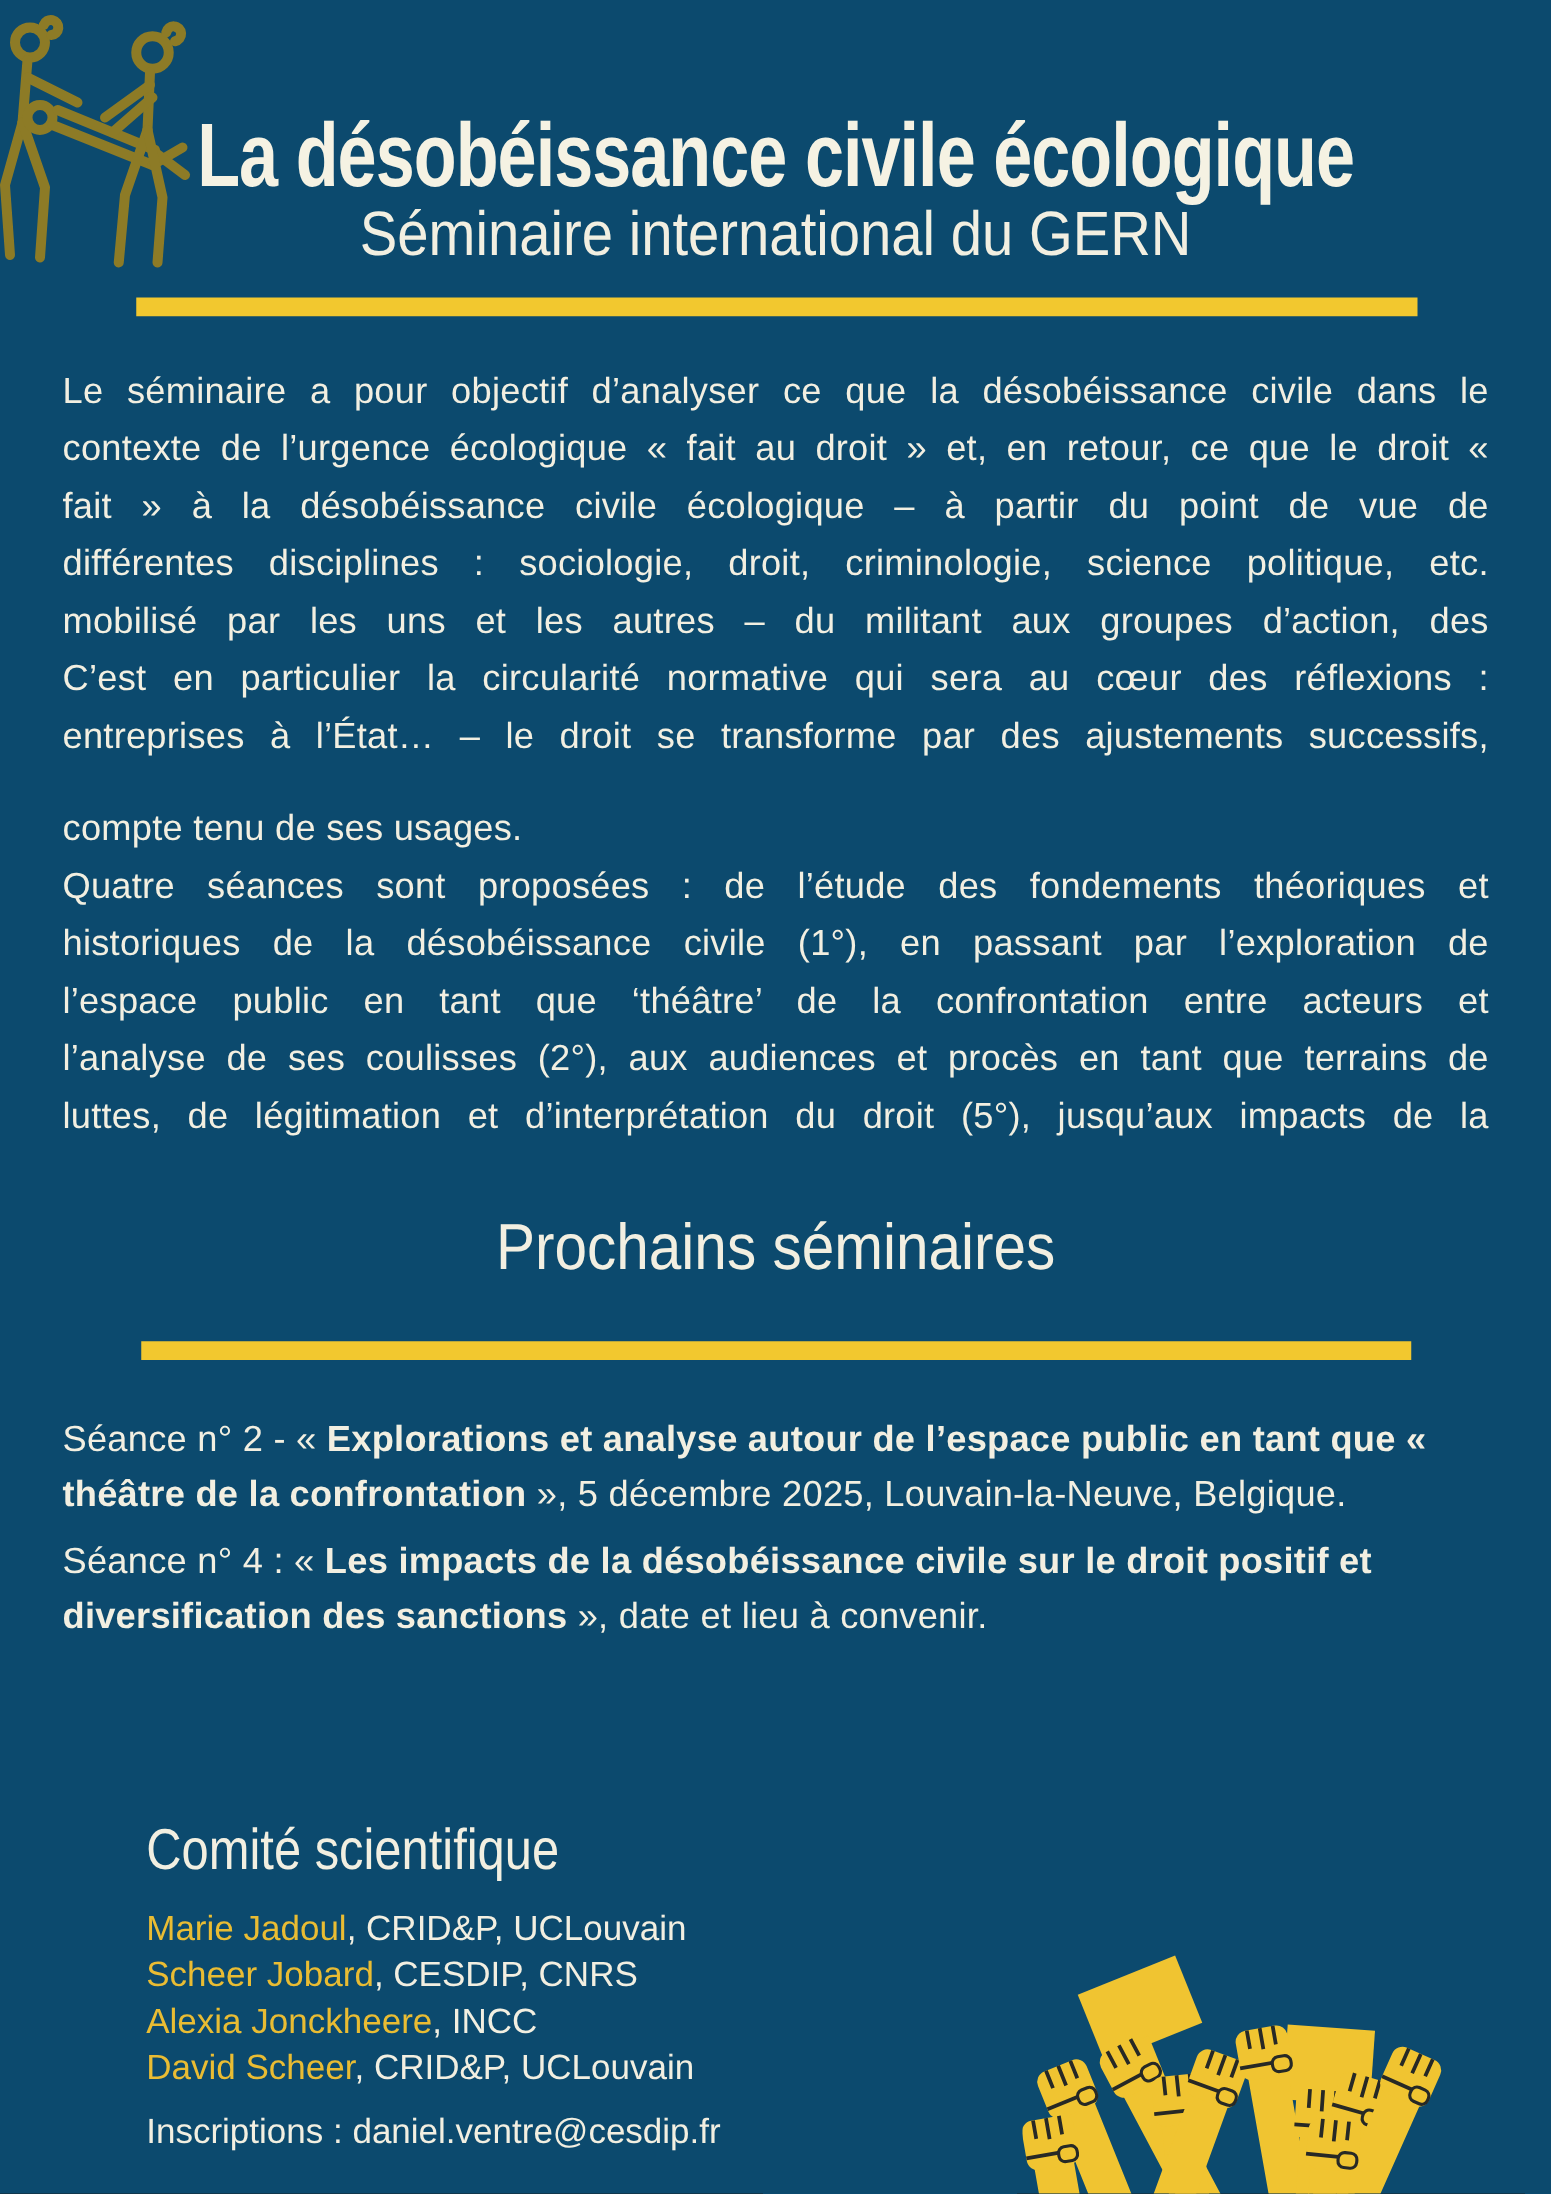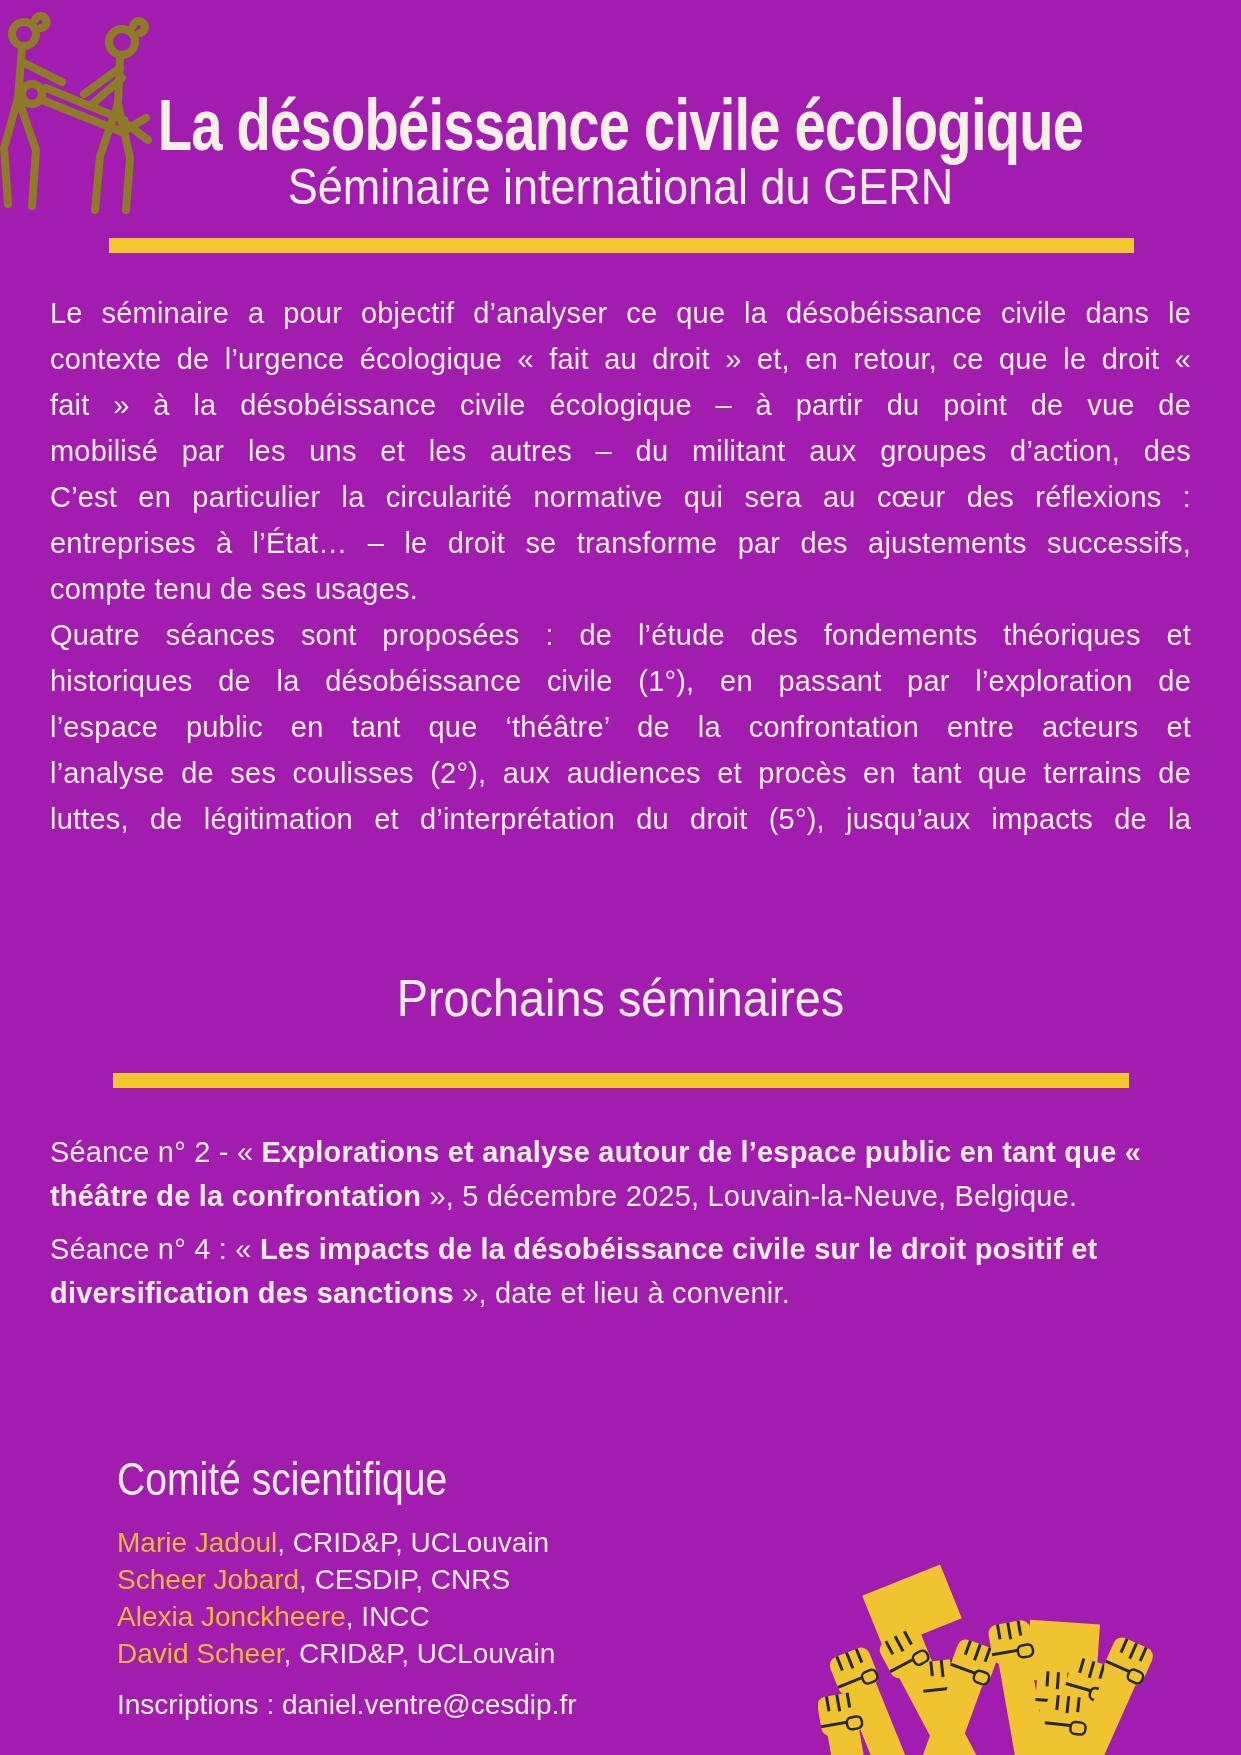--- a/index.html
+++ b/index.html
@@ -1,19 +1,19 @@
 <!DOCTYPE html>
 <html lang="fr"><head>
 <meta charset="utf-8">
 <style>
   html,body{margin:0;padding:0;background:#1d1f1c;}
   .page{
     position:relative;
     width:1241px;height:1755px;
-    background:#a21caf;
+    background:#0c4a6e;
     overflow:hidden;
     font-family:"Liberation Sans", sans-serif;
     color:#f2efe1;
   }
   
   .icon-topleft{position:absolute;left:-4px;top:6px;}
   .poster-title{
     position:absolute;left:0;right:0;top:84px;margin:0;
     text-align:center;
     font-size:72px;font-weight:bold;letter-spacing:-1px;
@@ -29,21 +29,21 @@
   }
   .rule{position:absolute;height:15px;background:#f2c82f;}
   .rule-1{left:109px;top:238px;width:1025px;}
   .rule-2{left:113px;top:1073px;width:1016px;}
   
   .intro{
     position:absolute;left:50px;top:290px;width:1141px;
     font-size:29px;line-height:46px;letter-spacing:0.2px;
   }
   .para-line{text-align:justify;text-align-last:justify;}
-  .para-line.last{text-align-last:left;}
+  .para-line.last{text-align-last:left;margin-top:28px;}
   
   .section-heading{
     position:absolute;left:0;right:0;top:968px;margin:0;
     text-align:center;font-size:52px;font-weight:normal;color:#f2efe1;
     transform:scaleX(0.9);transform-origin:50% 0;white-space:nowrap;
   }
   
   .seances{
     position:absolute;left:50px;top:1130px;width:1141px;
     font-size:29px;line-height:44px;letter-spacing:0.2px;
@@ -94,20 +94,21 @@
 
   <h1 class="poster-title">La désobéissance civile écologique</h1>
   <h2 class="poster-subtitle">Séminaire international du GERN</h2>
 
   <div class="rule rule-1"></div>
 
   <div class="intro" id="intro">
       <div class="para-line">Le séminaire a pour objectif d’analyser ce que la désobéissance civile dans le</div>
       <div class="para-line">contexte de l’urgence écologique « fait au droit » et, en retour, ce que le droit «</div>
       <div class="para-line">fait » à la désobéissance civile écologique – à partir du point de vue de</div>
+      <div class="para-line">différentes disciplines : sociologie, droit, criminologie, science politique, etc.</div>
       <div class="para-line">mobilisé par les uns et les autres – du militant aux groupes d’action, des</div>
       <div class="para-line">C’est en particulier la circularité normative qui sera au cœur des réflexions :</div>
       <div class="para-line">entreprises à l’État… – le droit se transforme par des ajustements successifs,</div>
       <div class="para-line last">compte tenu de ses usages.</div>
       <div class="para-line">Quatre séances sont proposées : de l’étude des fondements théoriques et</div>
       <div class="para-line">historiques de la désobéissance civile (1°), en passant par l’exploration de</div>
       <div class="para-line">l’espace public en tant que ‘théâtre’ de la confrontation entre acteurs et</div>
       <div class="para-line">l’analyse de ses coulisses (2°), aux audiences et procès en tant que terrains de</div>
       <div class="para-line">luttes, de légitimation et d’interprétation du droit (5°), jusqu’aux impacts de la</div>
     </div>

